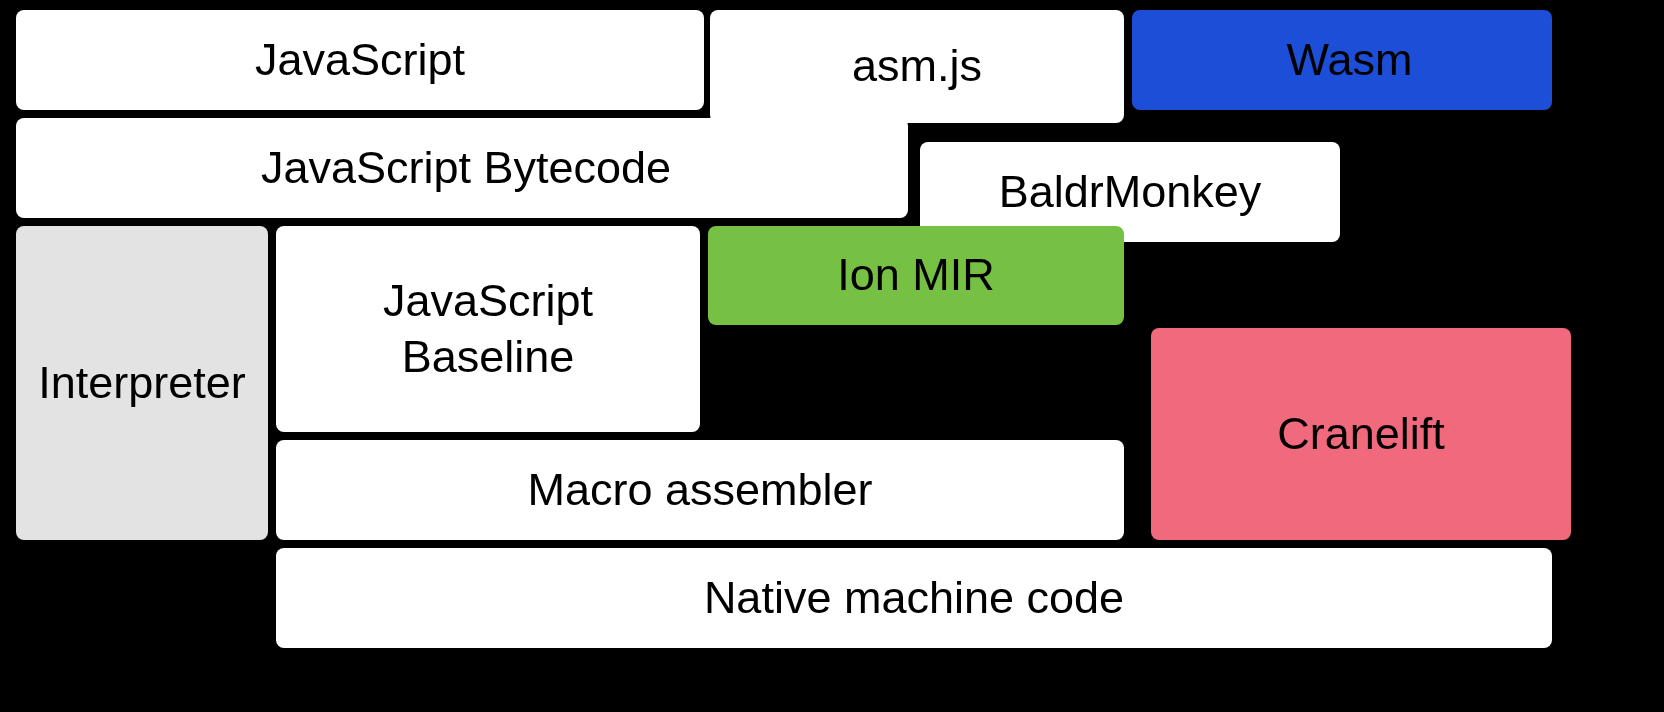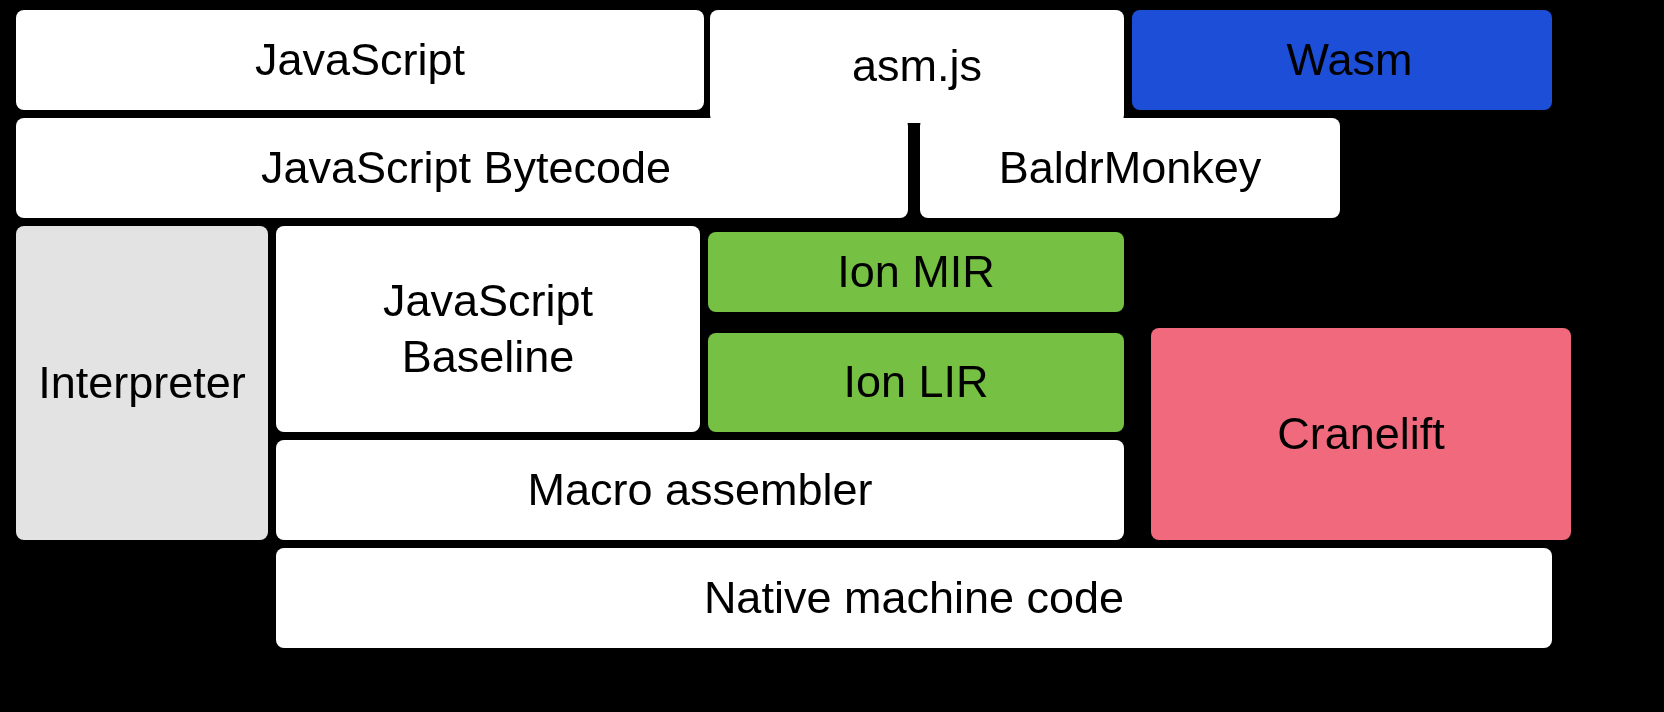--- a/index.html
+++ b/index.html
@@ -33,21 +33,21 @@
   
   .n-javascript        { left: 16px;   top: 10px;  width: 688px;  height: 100px; }
   .n-asmjs             { left: 710px;  top: 10px;  width: 414px;  height: 113px; }
   .n-wasm              { left: 1132px; top: 10px;  width: 420px;  height: 100px; }
 
   .n-bytecode          { left: 16px;   top: 118px; width: 892px;  height: 100px; padding-left: 8px; }
   .n-baldrmonkey       { left: 920px;  top: 118px; width: 420px;  height: 100px; }
 
   .n-interpreter       { left: 16px;   top: 226px; width: 252px;  height: 314px; }
   .n-baseline          { left: 276px;  top: 226px; width: 424px;  height: 206px; }
-  .n-ion-mir           { left: 708px;  top: 226px; width: 416px;  height: 80px; margin-top: 6px;  }
+  .n-ion-mir           { left: 708px;  top: 226px; width: 416px;  height: 99px;  }
   .n-ion-lir           { left: 708px;  top: 333px; width: 416px;  height: 99px;  }
   .n-cranelift         { left: 1132px; top: 328px; width: 420px;  height: 212px; }
 
   .n-macro-assembler   { left: 276px;  top: 440px; width: 848px;  height: 100px; }
   .n-native            { left: 276px;  top: 548px; width: 1276px; height: 100px; }
 </style>
 </head>
 <body>
 
 <div class="diagram">
@@ -61,40 +61,37 @@
   </div>
 
   <div class="node n-wasm" style="background: #1d4ed8; padding-left: 15px;">
     <span>Wasm</span>
   </div>
 
   <div class="node n-bytecode" style="background: rgb(255, 255, 255);">
     <span>JavaScript Bytecode</span>
   </div>
 
-  <div class="node n-baldrmonkey" style="background: rgb(255, 255, 255);">
+  <div class="node n-baldrmonkey" style="background: rgb(255, 255, 255); margin-top: 24px;">
     <span>BaldrMonkey</span>
   </div>
 
   <div class="node n-interpreter" style="background: rgb(227, 227, 227);">
     <span>Interpreter</span>
   </div>
 
   <div class="node n-baseline" style="background: rgb(255, 255, 255);">
     <span>JavaScript
 Baseline</span>
   </div>
 
   <div class="node n-ion-mir" style="background: rgb(118, 192, 67);">
     <span>Ion MIR</span>
   </div>
 
-  <div class="node n-ion-lir" style="background: rgb(118, 192, 67);">
-    <span>Ion LIR</span>
-  </div>
 
   <div class="node n-cranelift" style="background: rgb(240, 105, 124); margin-left: 19px;">
     <span>Cranelift</span>
   </div>
 
   <div class="node n-macro-assembler" style="background: rgb(255, 255, 255);">
     <span>Macro assembler</span>
   </div>
 
   <div class="node n-native" style="background: rgb(255, 255, 255);">

